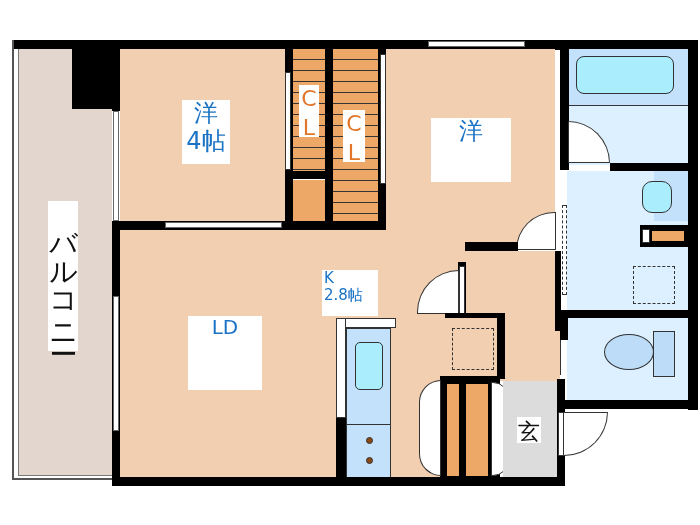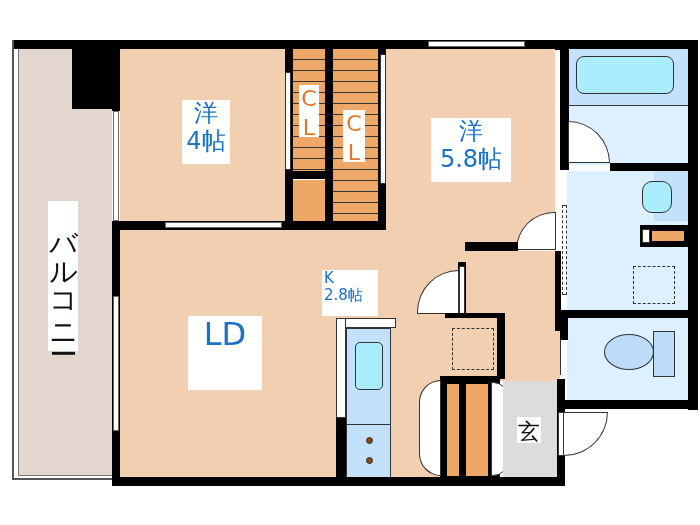--- a/index.html
+++ b/index.html
@@ -62,21 +62,20 @@
   <div class="abs wall" style="left:378px;top:49px;width:8px;height:200px;"></div>
   <div class="abs" style="left:380px;top:54px;width:6px;height:130px;background:#fff;border:1px solid #333;"></div>
 
   <div class="abs wall" style="left:288px;top:221px;width:98px;height:9px;"></div>
   <div class="abs" style="left:292px;top:230px;width:35px;height:14px;background:#fff;border:1px solid #333;border-top:none;border-radius:0 0 12px 12px;"></div>
 
   <div class="abs room-wood" style="left:386px;top:49px;width:169px;height:193px;"></div>
   <div class="abs window" style="left:428px;top:41px;width:97px;height:6px;"></div>
   <div class="abs label" style="left:431px;top:118px;width:80px;height:64px;font-size:24px;">
     <div>洋</div>
-    <div>5.8帖</div>
   </div>
   <div class="abs" style="left:516px;top:212px;width:40px;height:38px;background:#fff;border:1px solid #333;border-radius:40px 0 0 0;"></div>
   <div class="abs wall" style="left:378px;top:242px;width:140px;height:9px;"></div>
   <div class="abs wall" style="left:555px;top:40px;width:14px;height:10px;"></div>
 
   <div class="abs wall" style="left:560px;top:40px;width:9px;height:130px;"></div>
   <div class="abs wall" style="left:688px;top:40px;width:10px;height:370px;"></div>
 
   <div class="abs room-wet-dark" style="left:569px;top:49px;width:119px;height:56px;"></div>
   <div class="abs" style="left:576px;top:56px;width:98px;height:38px;background:#aaeefe;border:1.5px solid #333;border-radius:8px;"></div>
@@ -98,21 +97,21 @@
   <div class="abs room-wet" style="left:567px;top:318px;width:121px;height:82px;"></div>
   <div class="abs" style="left:604px;top:334px;width:50px;height:36px;background:#bcdcf8;border:1.5px solid #333;border-radius:50%;"></div>
   <div class="abs" style="left:653px;top:331px;width:22px;height:46px;background:#bcdcf8;border:1.5px solid #333;"></div>
   <div class="abs" style="left:519px;top:333px;width:42px;height:42px;background:#fff;border:1px solid #333;border-radius:42px 0 0 0;"></div>
   <div class="abs wall" style="left:560px;top:400px;width:138px;height:9px;"></div>
   <div class="abs wall" style="left:560px;top:310px;width:8px;height:30px;"></div>
 
   <div class="abs room-wood" style="left:120px;top:230px;width:345px;height:248px;"></div>
   <div class="abs wall" style="left:112px;top:221px;width:8px;height:265px;"></div>
   <div class="abs window" style="left:113px;top:296px;width:6px;height:135px;"></div>
-  <div class="abs label" style="left:188px;top:316px;width:74px;height:74px;font-size:32px;">
+  <div class="abs label" style="left:188px;top:316px;width:74px;height:74px;font-size:20px;">
     <div>LD</div>
   </div>
 
   <div class="abs label" style="left:322px;top:270px;width:56px;height:46px;font-size:15px;text-align:left;padding-left:2px;">
     <div>K</div>
     <div>2.8帖</div>
   </div>
   <div class="abs" style="left:336px;top:318px;width:60px;height:10px;background:#fff;border:1px solid #333;"></div>
   <div class="abs" style="left:336px;top:318px;width:10px;height:100px;background:#fff;border:1px solid #333;"></div>
   <div class="abs wall" style="left:336px;top:418px;width:10px;height:62px;"></div>

